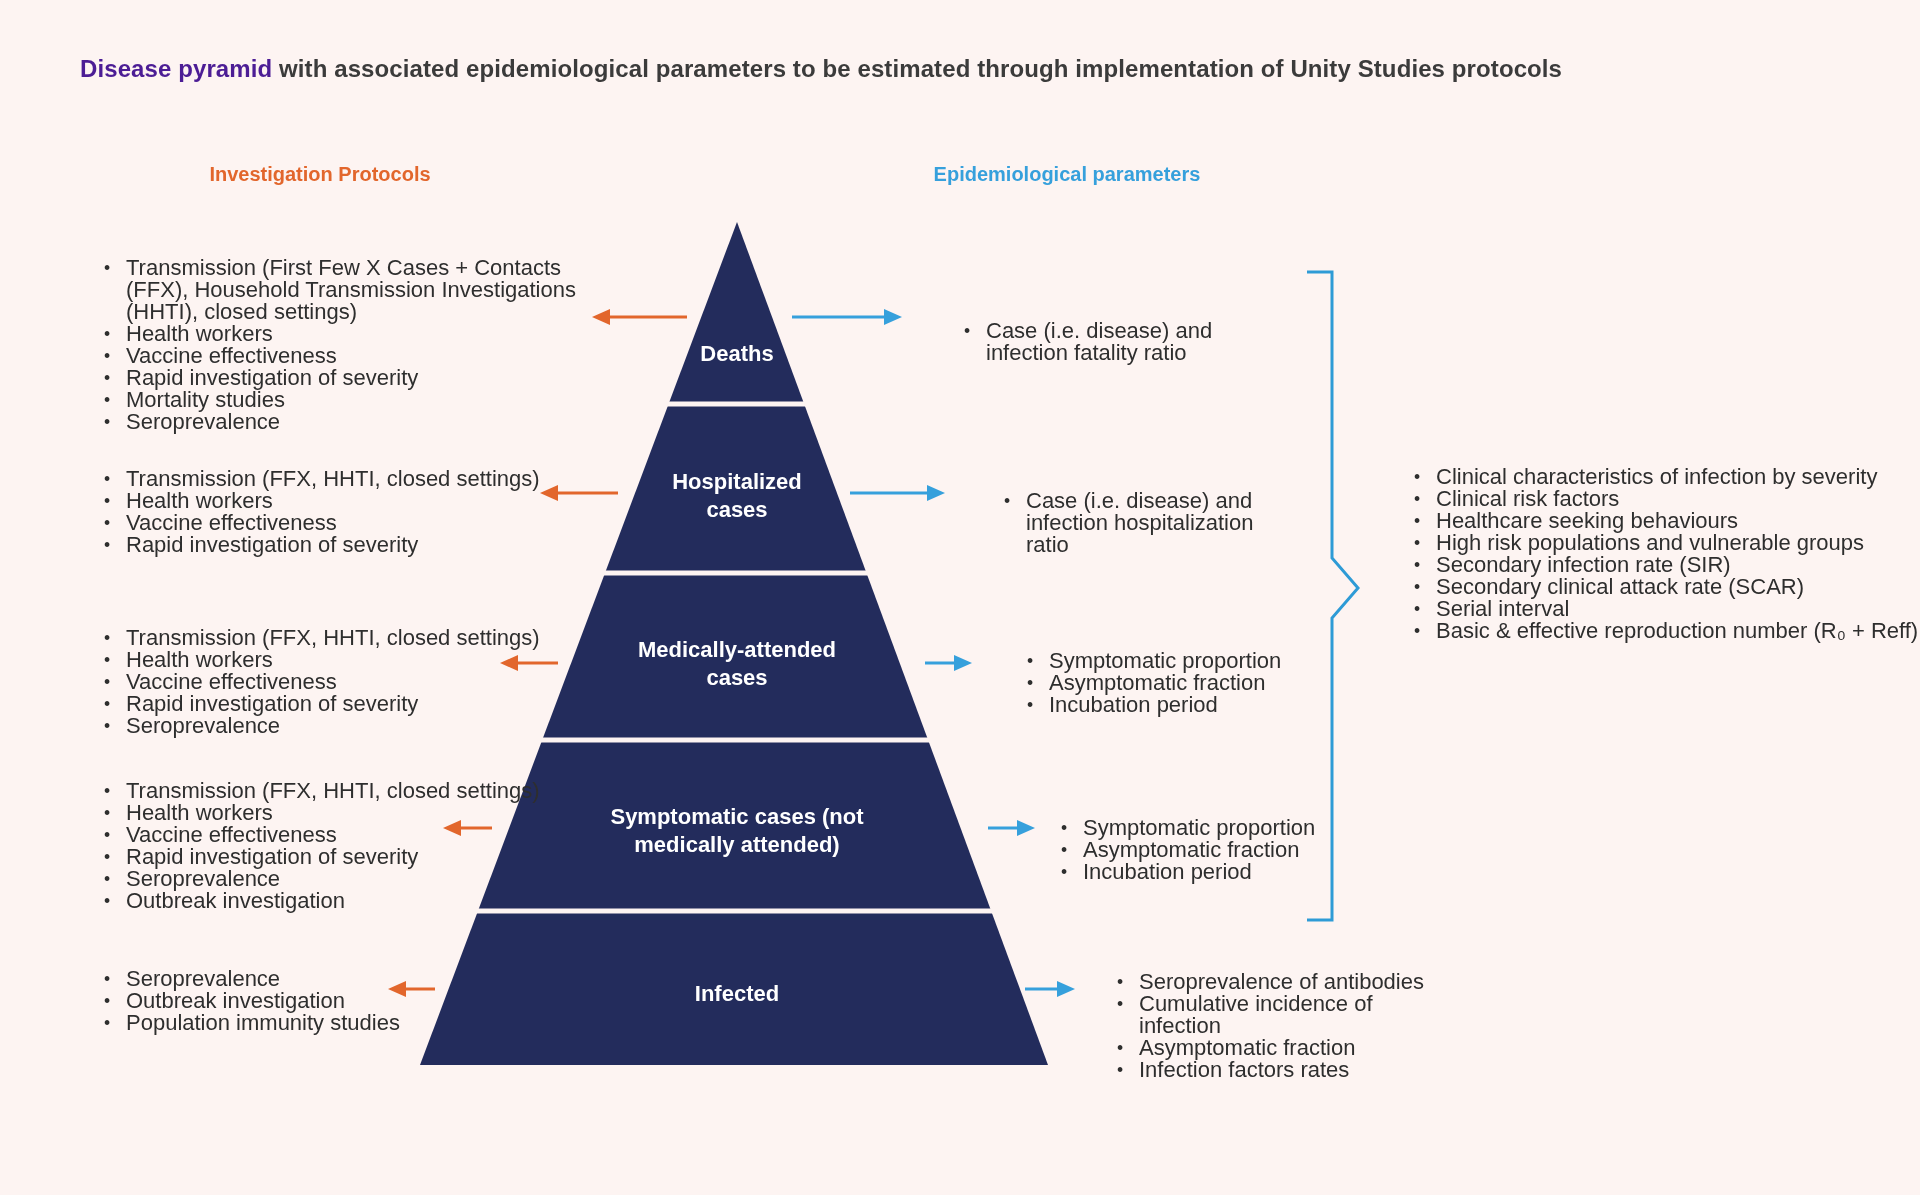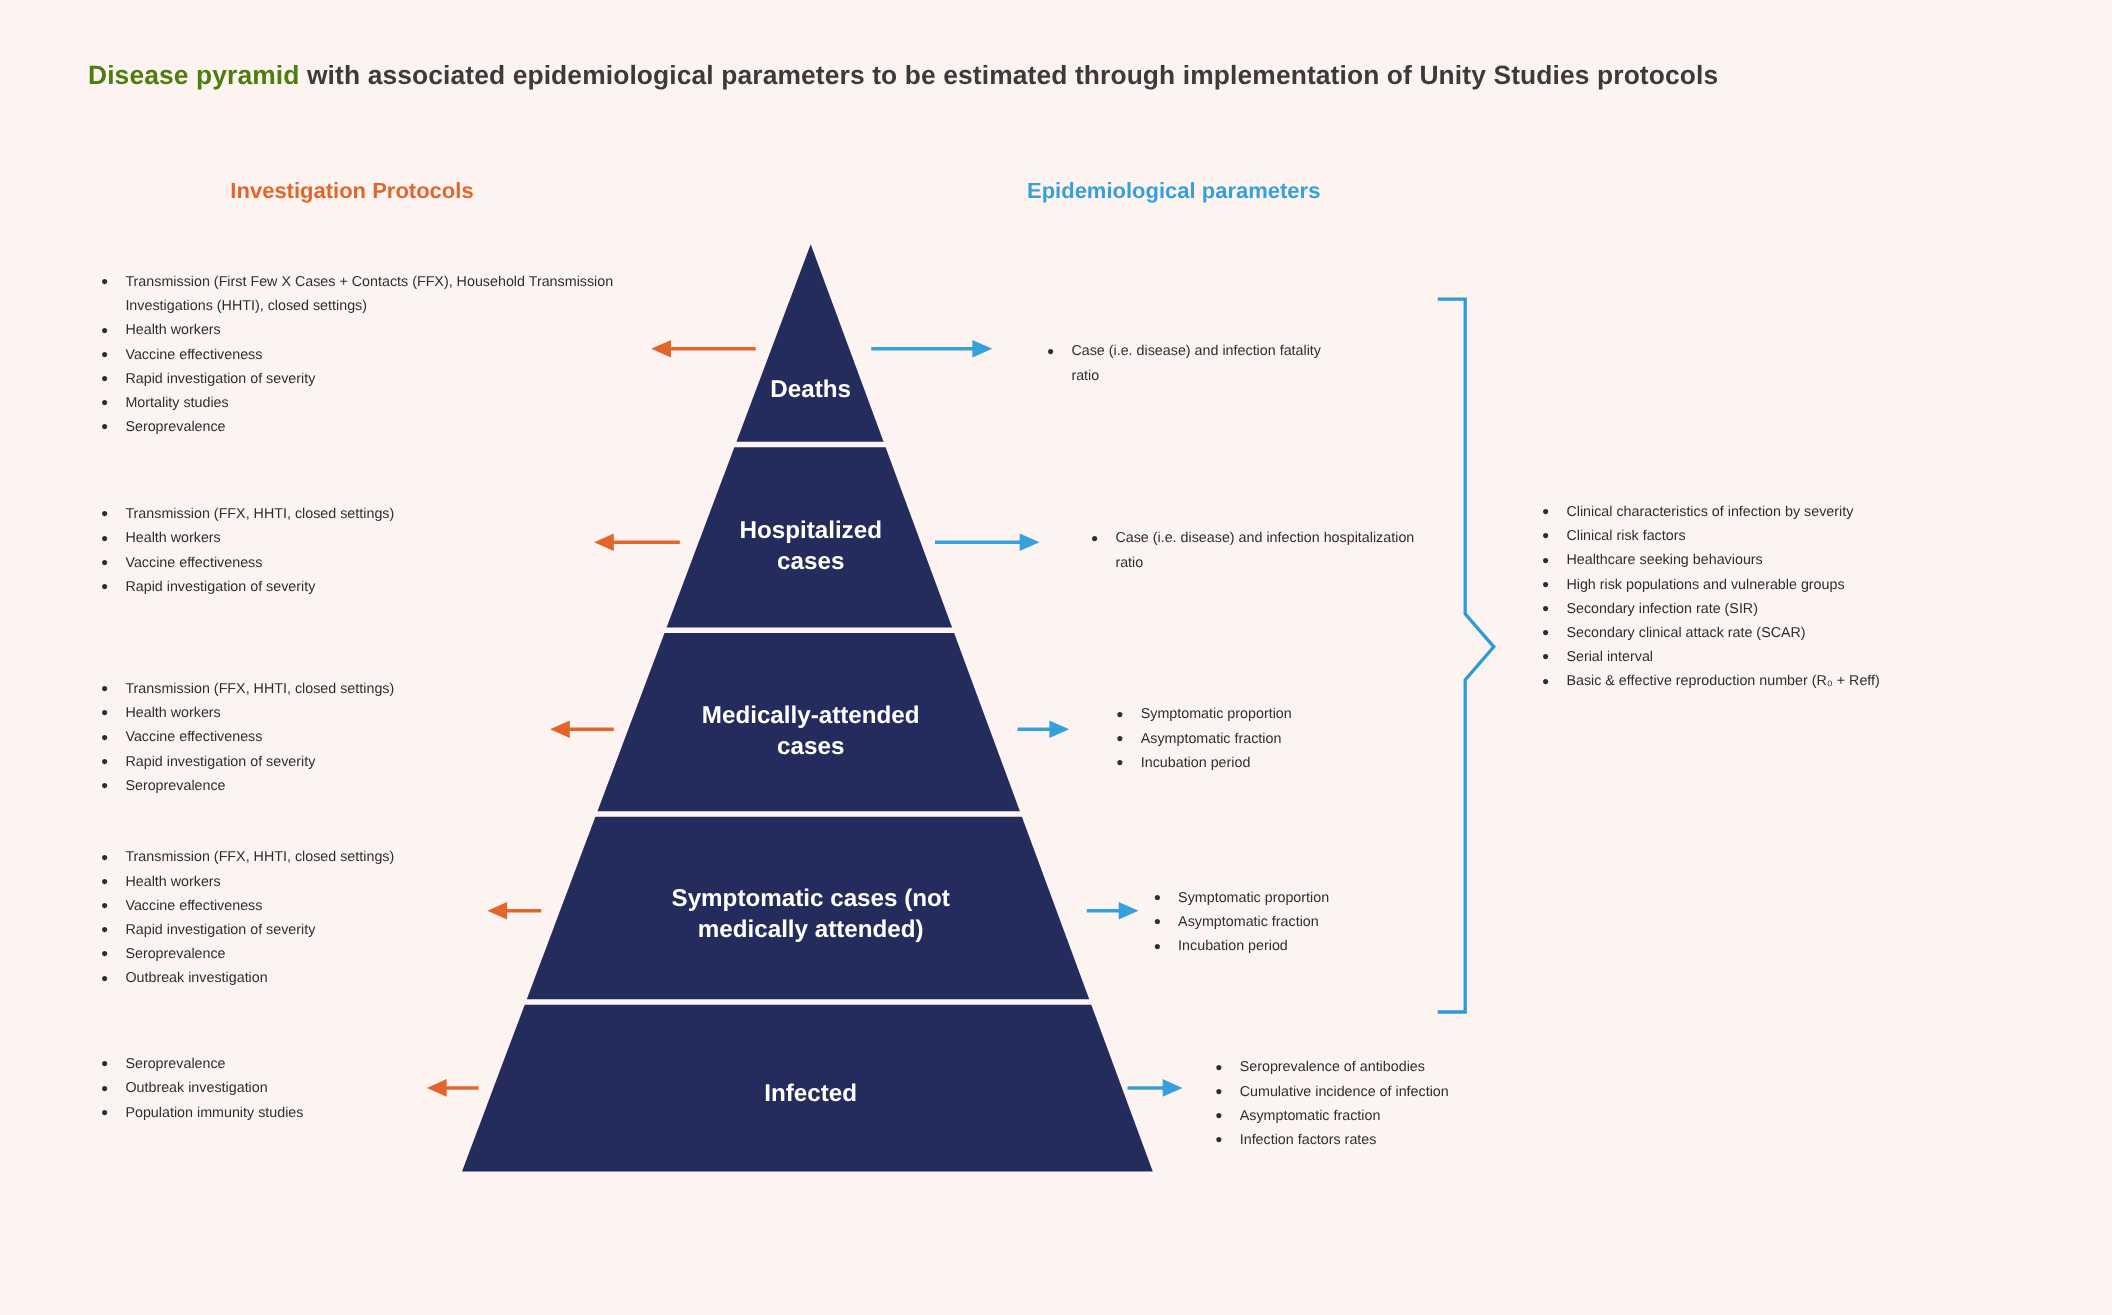--- a/index.html
+++ b/index.html
@@ -9,32 +9,32 @@
     background:#FDF4F2;
     font-family:"Liberation Sans","DejaVu Sans",sans-serif;
     color:#2E2E2E;
     overflow:hidden;
   }
   .title{
     position:absolute;left:80px;top:55px;
     font-size:24px;font-weight:bold;color:#3B3B3B;
     letter-spacing:0.1px;
   }
-  .title .hl{color:#4d7c0f;}
+  .title .hl{color:#4c1d95;}
   .col-header{
     position:absolute;top:163px;width:300px;
     font-size:20px;font-weight:bold;text-align:center;
   }
   .col-header.left{left:170px;color:#E2662C;}
   .col-header.right{left:917px;color:#36A0DC;}
 
   ul.blist{
-    list-style:none;margin:4px;padding:0;
+    list-style:none;margin:16px;padding:0;
     position:absolute;
-    font-size:13px;line-height:22px;color:#2E2E2E;
+    font-size:22px;line-height:22px;color:#2E2E2E;
   }
   ul.blist li{position:relative;margin:0;padding:0;}
   ul.blist li::before{
     content:"\2022";
     position:absolute;left:-22px;top:0;
     font-size:17.5px;color:#2E2E2E;
   }
   
   .l1{left:110px;top:241px;width:452px;}
   .l2{left:110px;top:452px;width:452px;}

